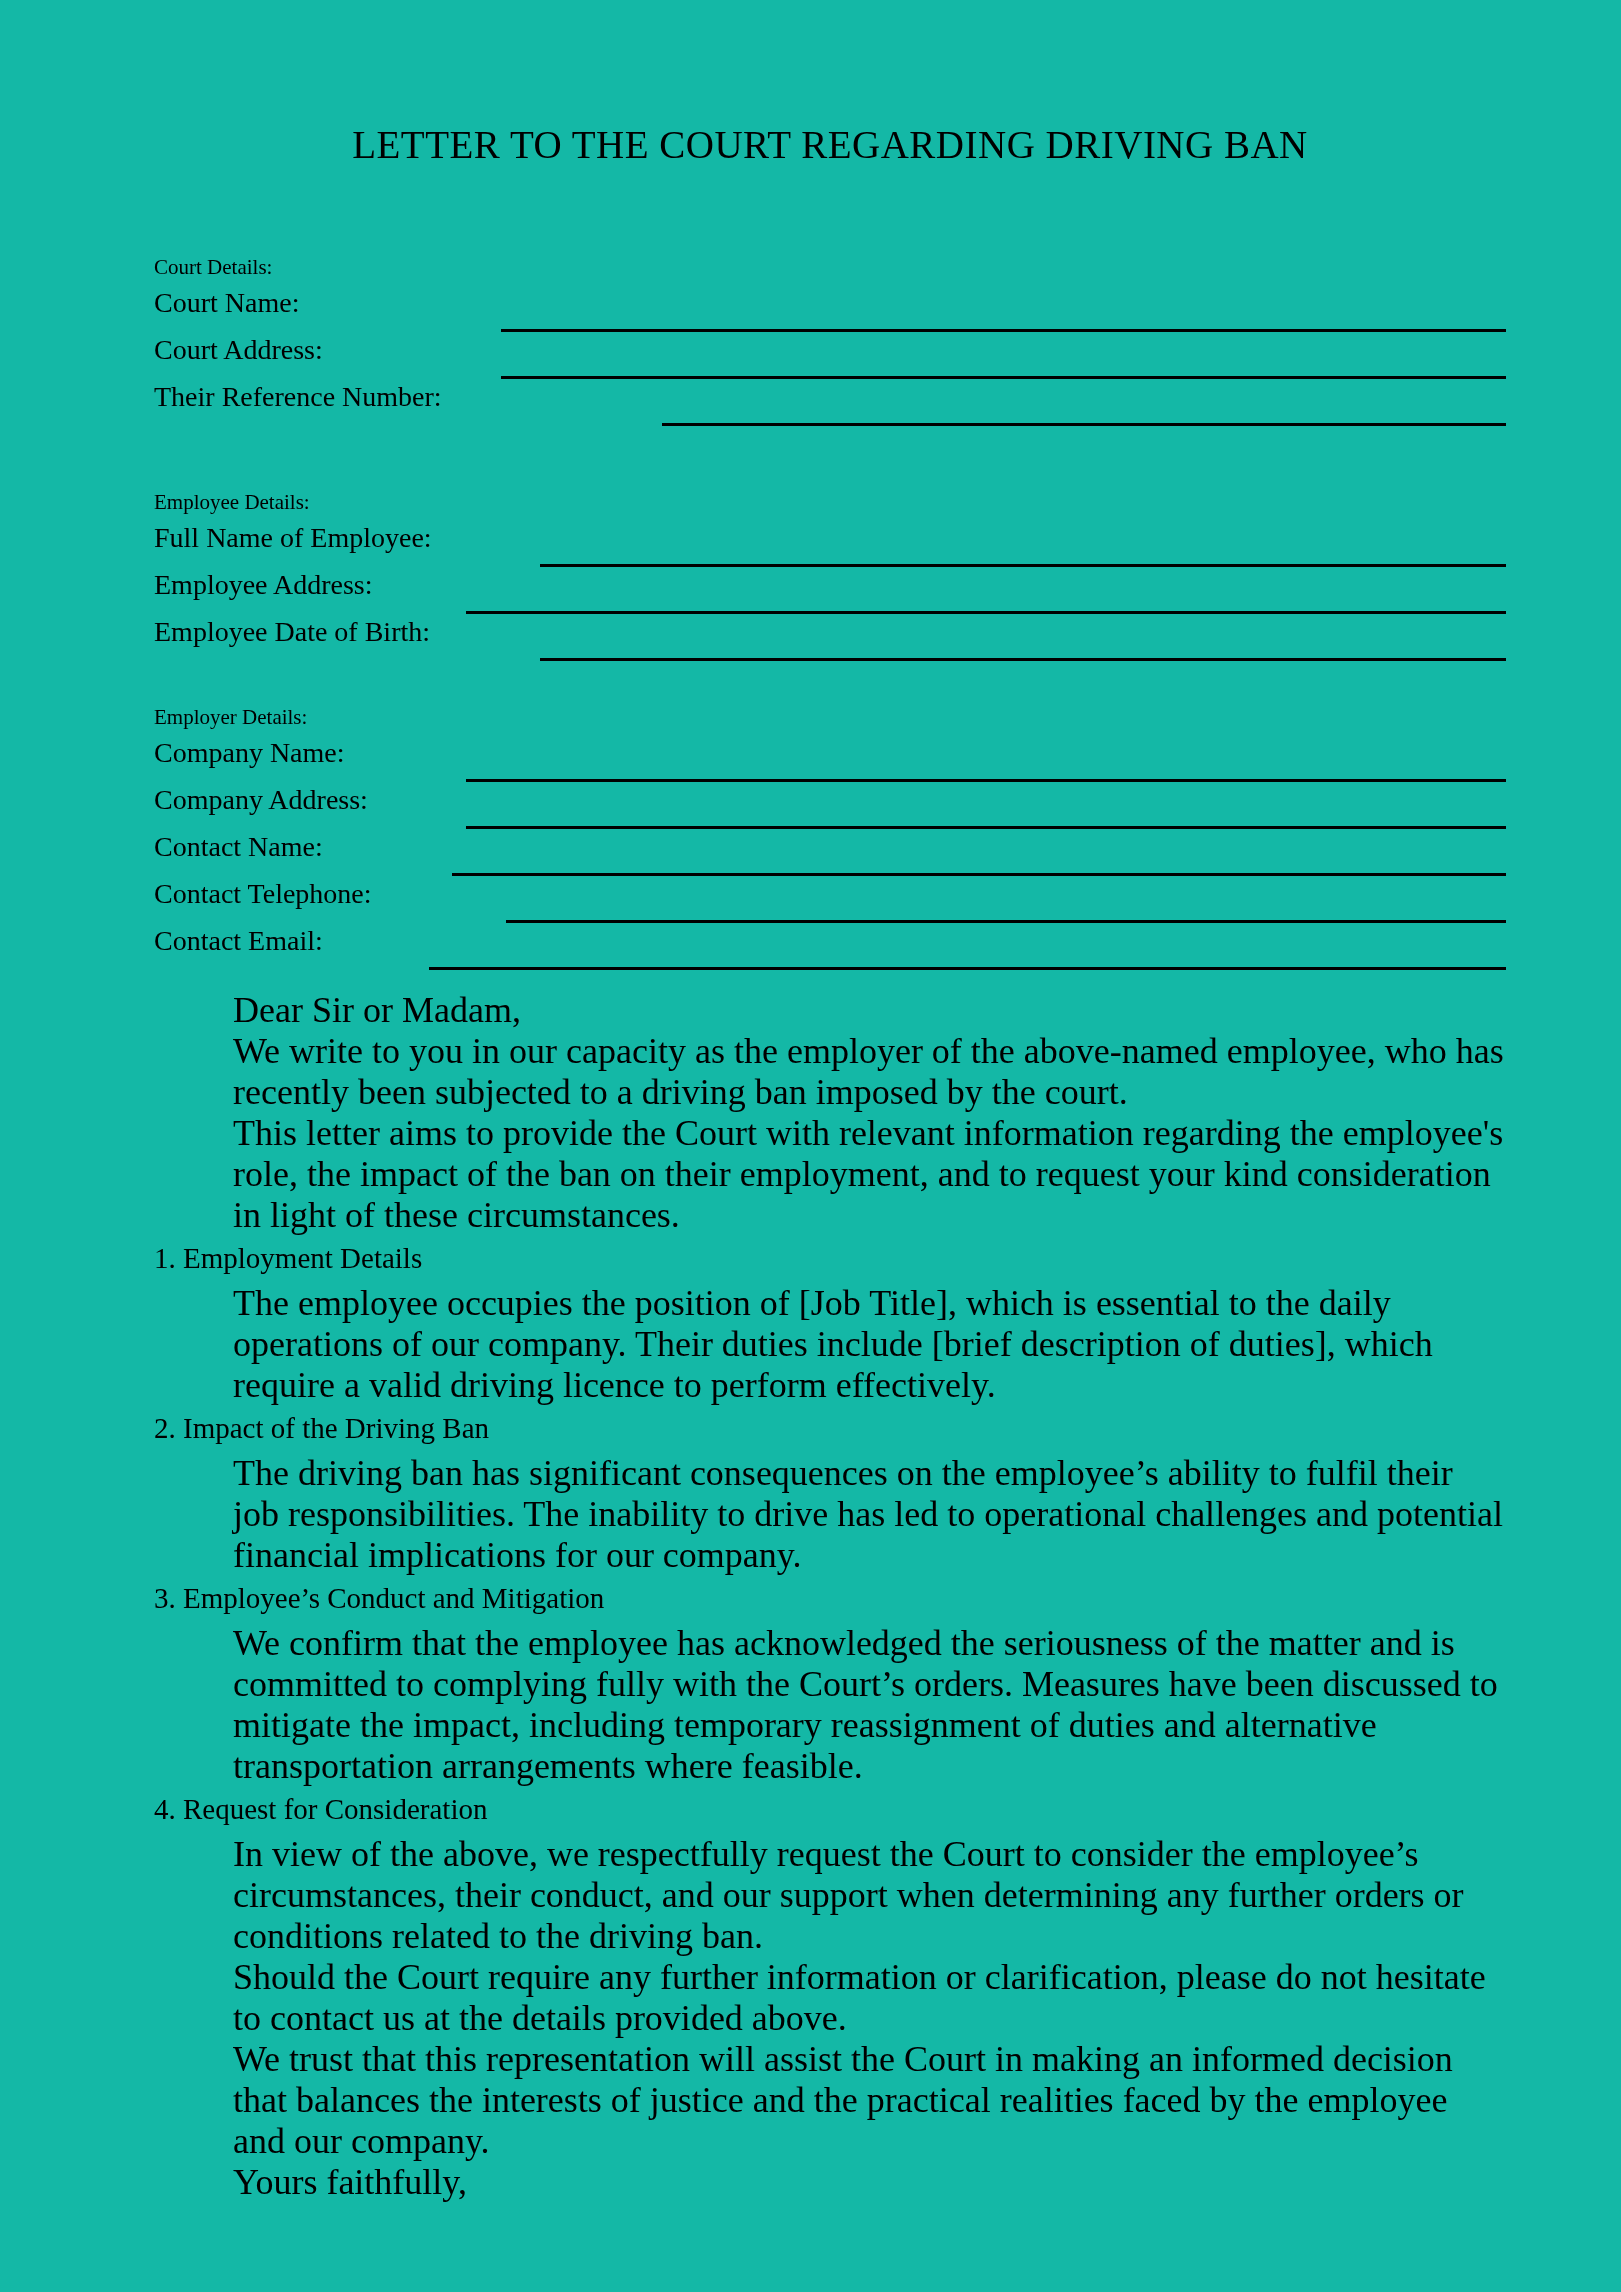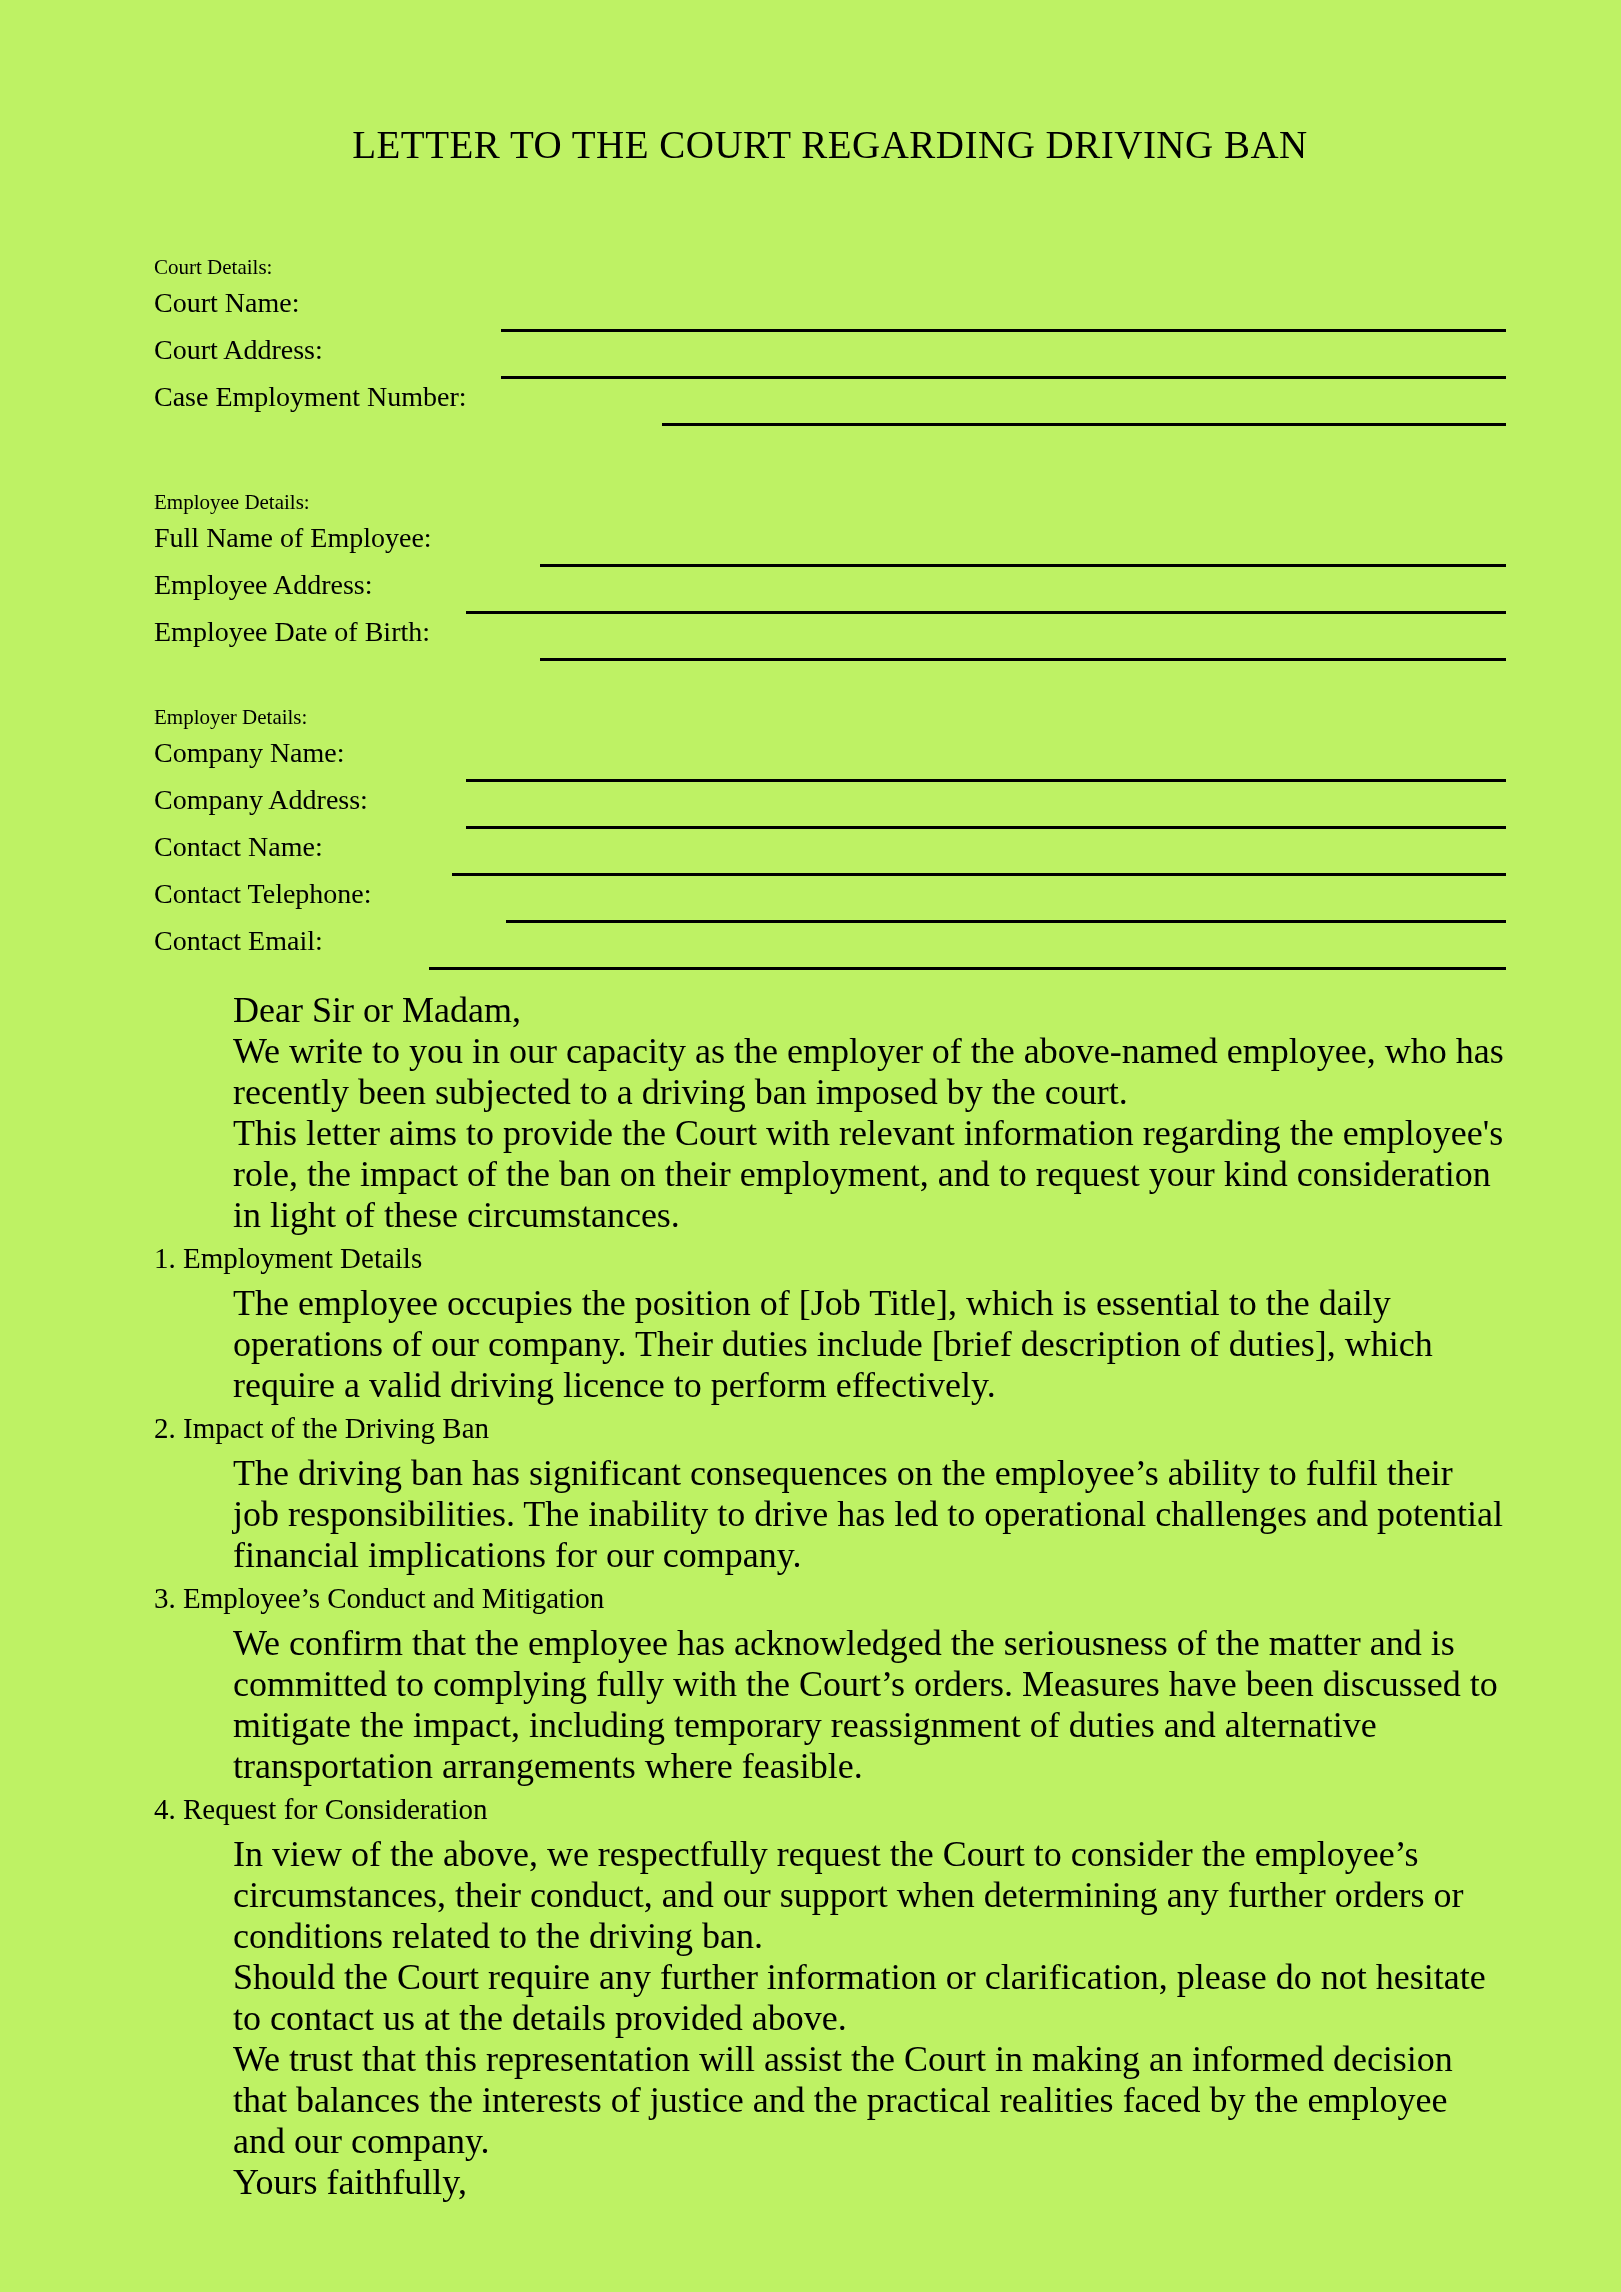--- a/index.html
+++ b/index.html
@@ -12,21 +12,21 @@
     min-height: 2293px;
     font-family: "Liberation Serif", "DejaVu Serif", serif;
     color: #000000;
     -webkit-font-smoothing: antialiased;
   }
   .page {
     box-sizing: border-box;
     width: 1621px;
     min-height: 2293px;
     padding: 0 115px 59px 154px;
-    background: #bef264;
+    background: #14b8a6;
   }
   .doc-title {
     margin: 0;
     padding-top: 120px;
     text-align: center;
     font-size: 39px;
     font-weight: normal;
     line-height: 49px;
     letter-spacing: 0.5px;
     white-space: nowrap;
@@ -106,21 +106,21 @@
       <span class="form-label">Court Name:</span>
       <span class="field-value" style="left:353px;"></span>
       <div class="field-line" style="left:347px;"></div>
     </div>
     <div class="form-row">
       <span class="form-label">Court Address:</span>
       <span class="field-value" style="left:353px;"></span>
       <div class="field-line" style="left:347px;"></div>
     </div>
     <div class="form-row">
-      <span class="form-label">Case Employment Number:</span>
+      <span class="form-label">Their Reference Number:</span>
       <span class="field-value" style="left:514px;"></span>
       <div class="field-line" style="left:508px;"></div>
     </div>
   </div>
 
   <div class="form-group group-employee">
     <div class="form-row">
       <span class="group-heading-label">Employee Details:</span>
     </div>
     <div class="form-row">

